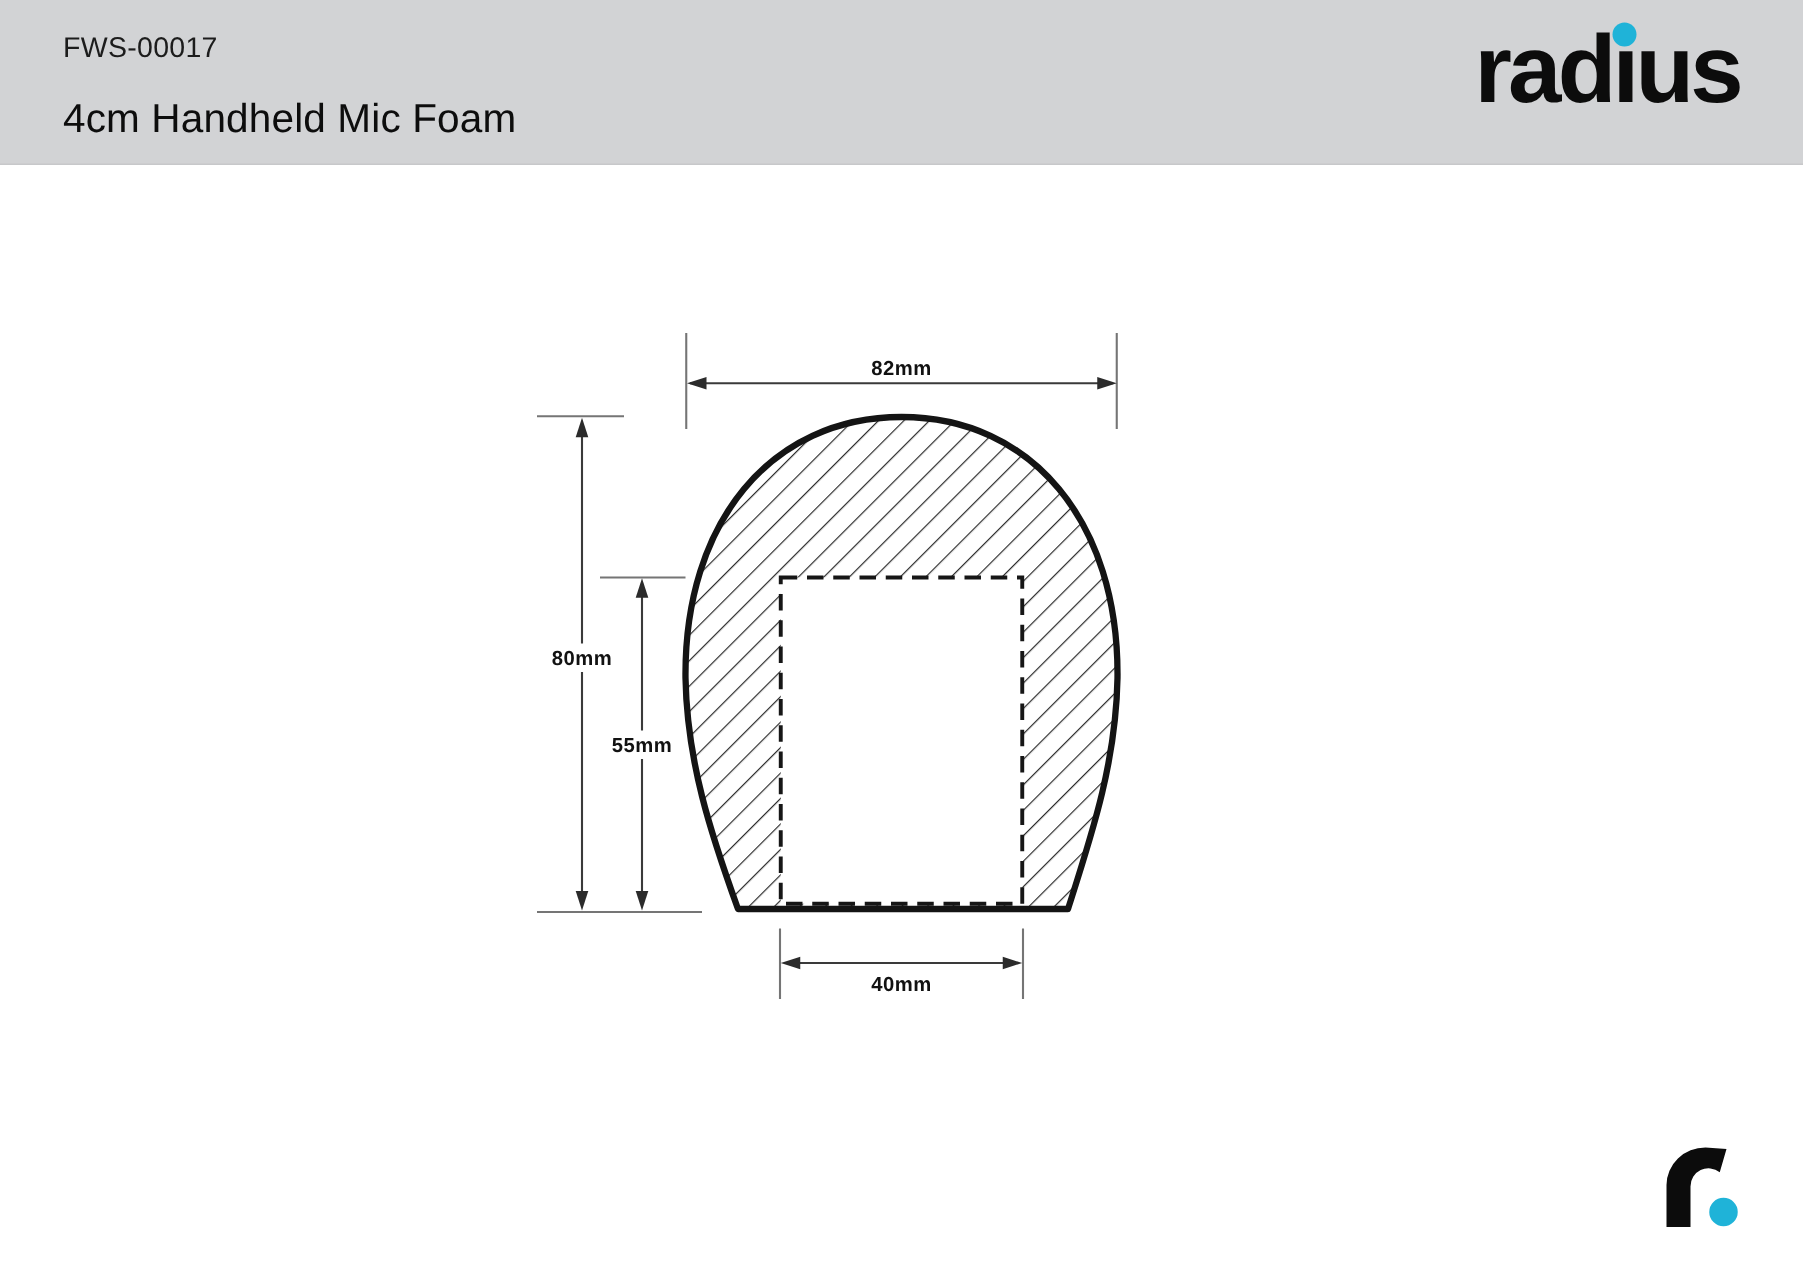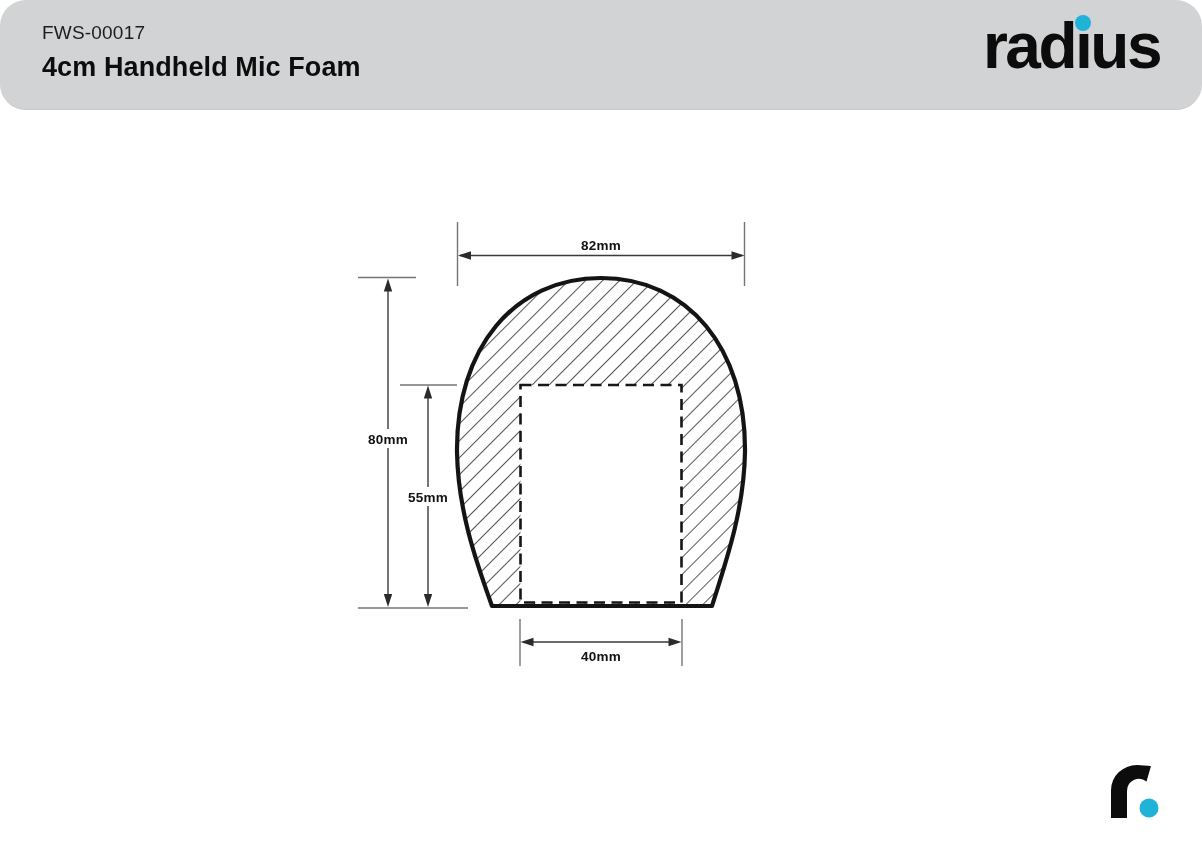--- a/index.html
+++ b/index.html
@@ -9,30 +9,29 @@
     font-family: "Liberation Sans", sans-serif;
     overflow: hidden;
     position: relative;
   }
   
   .header {
     position: absolute; left: 0; top: 0;
     width: 1202px; height: 110px;
     background: #d2d3d5;
     border-bottom: 1px solid #c7c8ca;
-    border-radius: 26px;
   }
   .header-text { position: absolute; left: 42px; top: 21px; }
   .product-code {
     font-size: 19px; font-weight: 400; color: #1c1c1c;
     letter-spacing: 0.2px; line-height: 24px;
   }
   .product-name {
-    font-size: 27px; font-weight: 700; color: #0d0d0d;
-    letter-spacing: 0.1px; margin-top: 7px;
+    font-size: 27px; font-weight: 400; color: #0d0d0d;
+    letter-spacing: 0.1px; margin-top: 19px;
   }
   
   .logo {
     position: absolute; right: 42px; top: 13px;
     font-size: 64px; line-height: 66px; font-weight: 700;
     letter-spacing: -2.5px; color: #0c0c0c;
     white-space: nowrap;
   }
   .logo-i { position: relative; display: inline-block; }
   .logo-dot {

